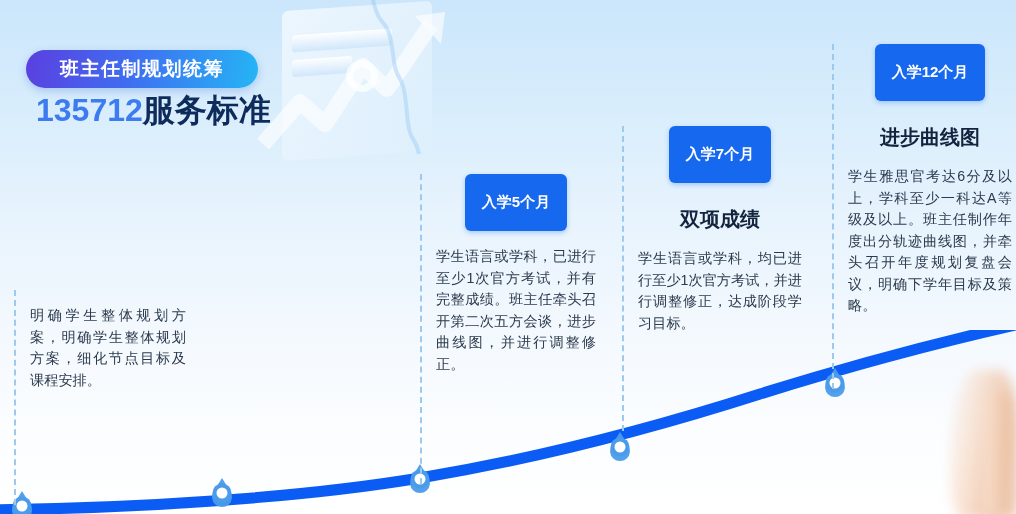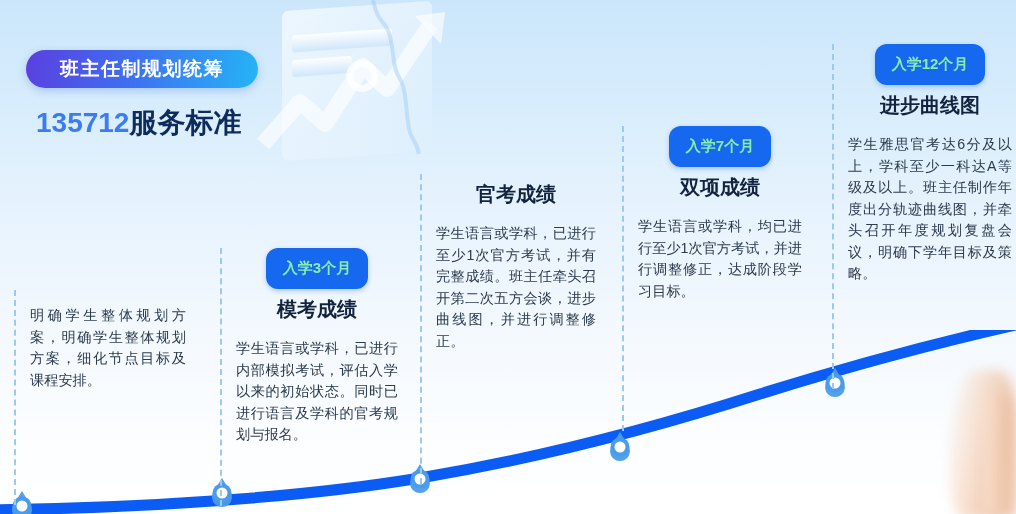--- a/index.html
+++ b/index.html
@@ -111,52 +111,52 @@
     justify-content: center;
     box-shadow: 0 3px 8px rgba(52,100,220,0.28);
   }
   #title-pill-text {
     color: #ffffff;
     font-size: 19px;
     font-weight: bold;
     letter-spacing: 1.5px;
   }
   #title-sub {
-    margin-top: 16px;
+    margin-top: 1px;
     padding-left: 10px;
-    font-size: 28px;
+    font-size: 32px;
     font-weight: bold;
     white-space: nowrap;
   }
   .num-hl { color: #3c7cf0; }
   .sub-dark { color: #0d2c5c; }
 
   
   .milestone {
     position: absolute;
     box-sizing: border-box;
     padding-left: 14px;
     border-left: 2px dashed #9dc9ef;
   }
   .badge {
     display: inline-flex;
     align-items: center;
     justify-content: center;
     height: 27px;
-    padding: 7px 17px;
-    border-radius: 12px;
+    padding: 15px 17px;
+    border-radius: 6px;
     background: #1668ef;
-    color: #86efac;
+    color: #ffffff;
     font-size: 15px;
     font-weight: bold;
     white-space: nowrap;
     box-shadow: 0 2px 5px rgba(22,104,239,0.30);
   }
   .m-title {
-    margin-top: 7px;
+    margin-top: 23px;
     font-size: 20px;
     font-weight: bold;
     color: #12233d;
     text-align: center;
     white-space: nowrap;
   }
   .m-body {
     margin-top: 15px;
     font-size: 14.2px;
     line-height: 1.52;
@@ -239,30 +239,25 @@
     </div>
     <div id="title-sub">
       <span class="num-hl">135712</span><span class="sub-dark">服务标准</span>
     </div>
   </div>
 
   <div class="milestone" id="ms-1">
     <div class="m-body">明确学生整体规划方案，明确学生整体规划方案，细化节点目标及课程安排。</div>
   </div>
 
-  <div class="milestone" id="ms-2">
+
+  <div class="milestone" id="ms-3">
     <div class="badge-row">
-      <span class="badge">入学3个月</span>
-    </div>
-    <div class="m-title">模考成绩</div>
-    <div class="m-body">学生语言或学科，已进行内部模拟考试，评估入学以来的初始状态。同时已进行语言及学科的官考规划与报名。</div>
-  </div>
-
-  <div class="milestone" id="ms-3">
-    <div class="m-title">官考成绩</div>
+      <span class="badge">入学5个月</span>
+    </div>
     <div class="m-body">学生语言或学科，已进行至少1次官方考试，并有完整成绩。班主任牵头召开第二次五方会谈，进步曲线图，并进行调整修正。</div>
   </div>
 
   <div class="milestone" id="ms-4">
     <div class="badge-row">
       <span class="badge">入学7个月</span>
     </div>
     <div class="m-title">双项成绩</div>
     <div class="m-body">学生语言或学科，均已进行至少1次官方考试，并进行调整修正，达成阶段学习目标。</div>
   </div>

